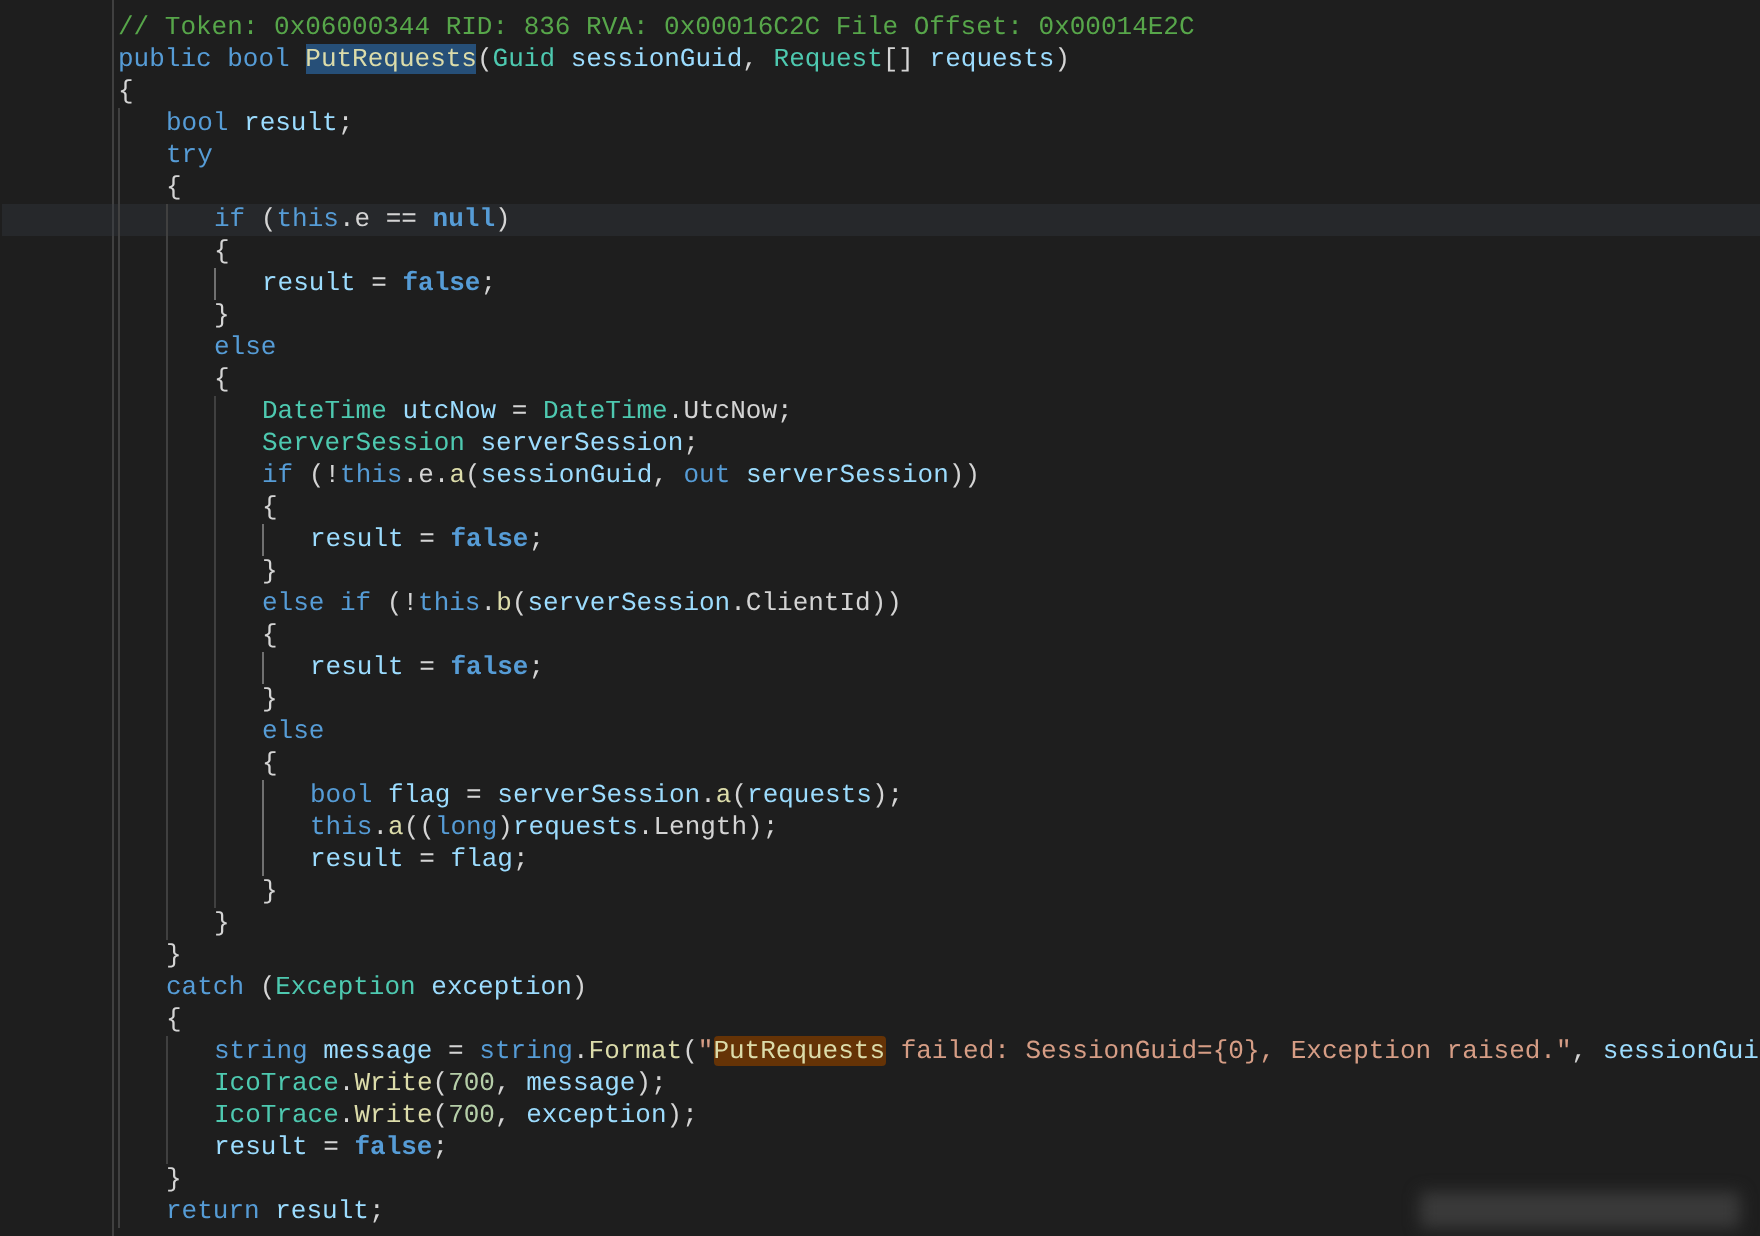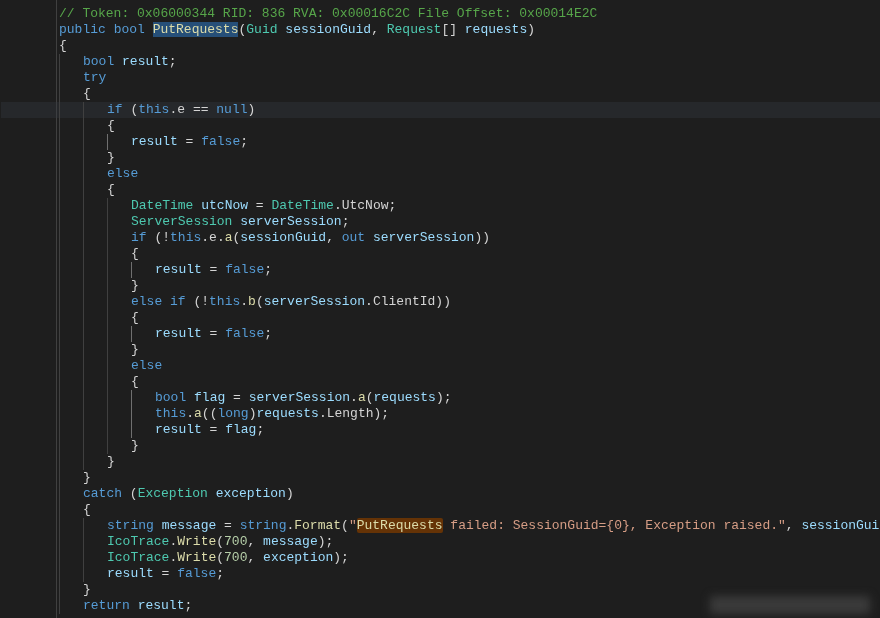--- a/index.html
+++ b/index.html
@@ -62,21 +62,21 @@
     box-sizing: border-box;
     height: 100%;
   }
   .guide.hot { border-left-color: #707070; }
   
   .c-comment { color: #57A64A; }
   .c-kw { color: #569CD6; }
   .c-type { color: #4EC9B0; }
   .c-ident { color: #d4d4d4; }
   .c-var { color: #9CDCFE; }
-  .c-lit { color: #569CD6; }
+  .c-lit { color: #569CD6; font-weight: bold; }
   .c-num { color: #B5CEA8; font-family: Liberation Mono, monospace; }
   .c-str { color: #D69D85; }
   .c-punct { color: #d4d4d4; }
   .c-meth { color: #DCDCAA; }
   .c-op { color: #d4d4d4; }
   .hl-method {
     background: #653306;
     color: #DCDCAA;
     border-radius: 2px;
   }

